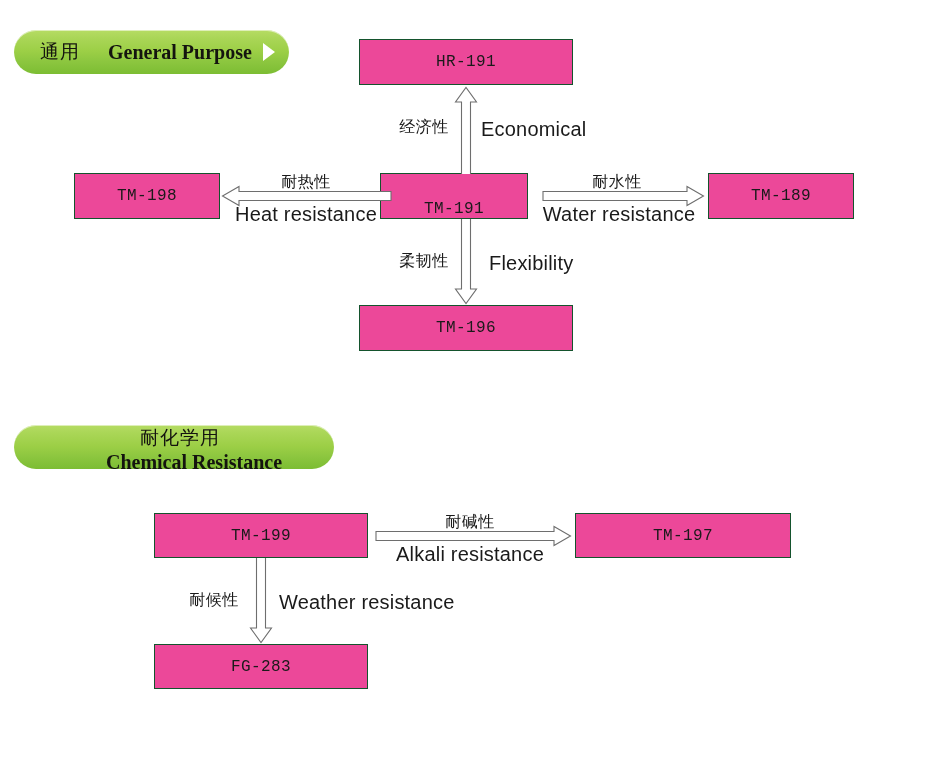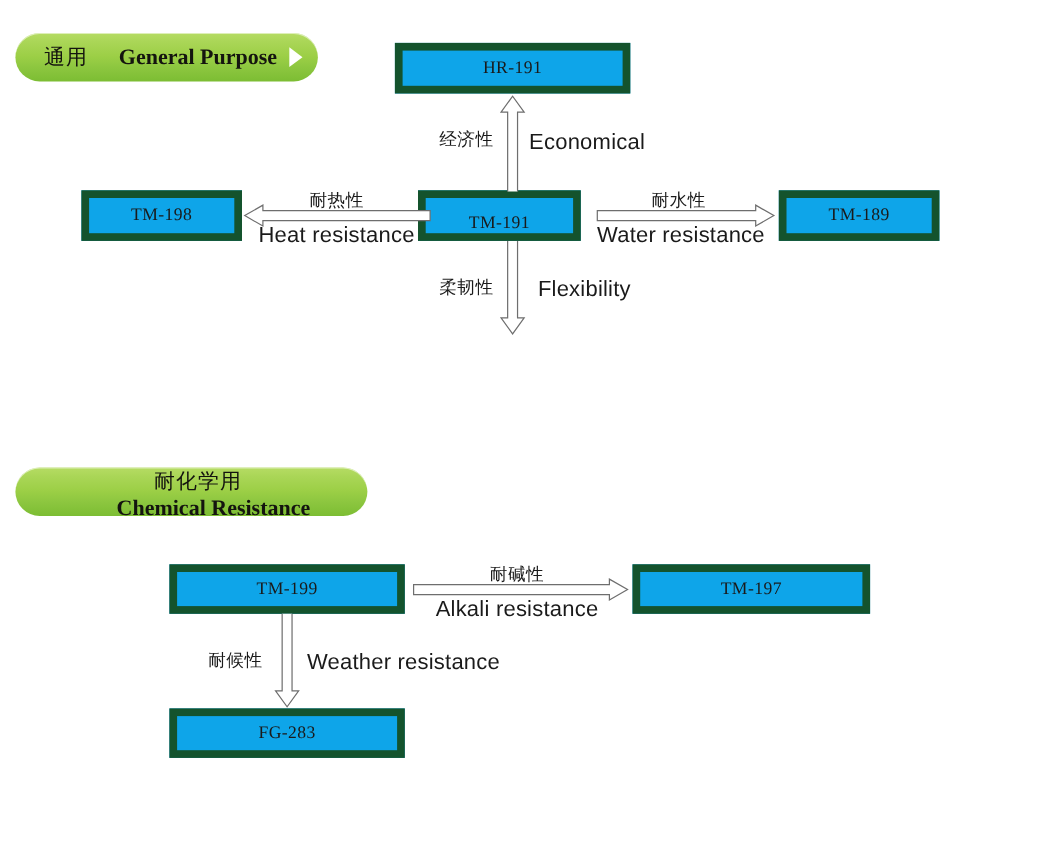--- a/index.html
+++ b/index.html
@@ -46,28 +46,28 @@
     width:0;height:0;
     border-top:9px solid transparent;
     border-bottom:9px solid transparent;
     border-left:12px solid #ffffff;
   }
 
   
   .node{
     position:absolute;
     box-sizing:border-box;
-    background:#0ea5e9;
-    border:7px solid #14532d;
+    background:#ec4899;
+    border:1px solid #14532d;
     display:flex;
     align-items:center;
     justify-content:center;
     color:#1a1a1a;
     font-size:16px;
-    font-family:Liberation Serif, serif;
+    font-family:Liberation Mono, monospace;
     letter-spacing:.4px;
   }
 
   
   .arrow{position:absolute;}
   .arrow svg{display:block;overflow:visible;}
 
   
   .lbl{
     position:absolute;
@@ -106,20 +106,23 @@
   </div>
 
   <div class="node" style="left:380px;top:173px;width:148px;height:46px;align-items:flex-end;">
     <span>TM-191</span>
   </div>
 
   <div class="node" style="left:708px;top:173px;width:146px;height:46px;justify-content:center;">
     <span>TM-189</span>
   </div>
 
+  <div class="node" style="left:359px;top:305px;width:214px;height:46px;">
+    <span>TM-196</span>
+  </div>
 
   <div class="arrow" style="left:454px;top:86px;width:24px;height:88px;">
     <svg width="24" height="88" viewBox="0 0 24 88">
       <path d="M7.5 88 L7.5 16 L1.5 16 L12 1.5 L22.5 16 L16.5 16 L16.5 88" fill="#ffffff" stroke="#6e6e6e" stroke-width="1.1" stroke-linejoin="miter"></path>
     </svg>
   </div>
   <div class="lbl cn c" style="left:424px;top:117px;">经济性</div>
   <div class="lbl en" style="left:481px;top:118px;">Economical</div>
 
   <div class="arrow" style="left:221px;top:185px;width:170px;height:22px;">

